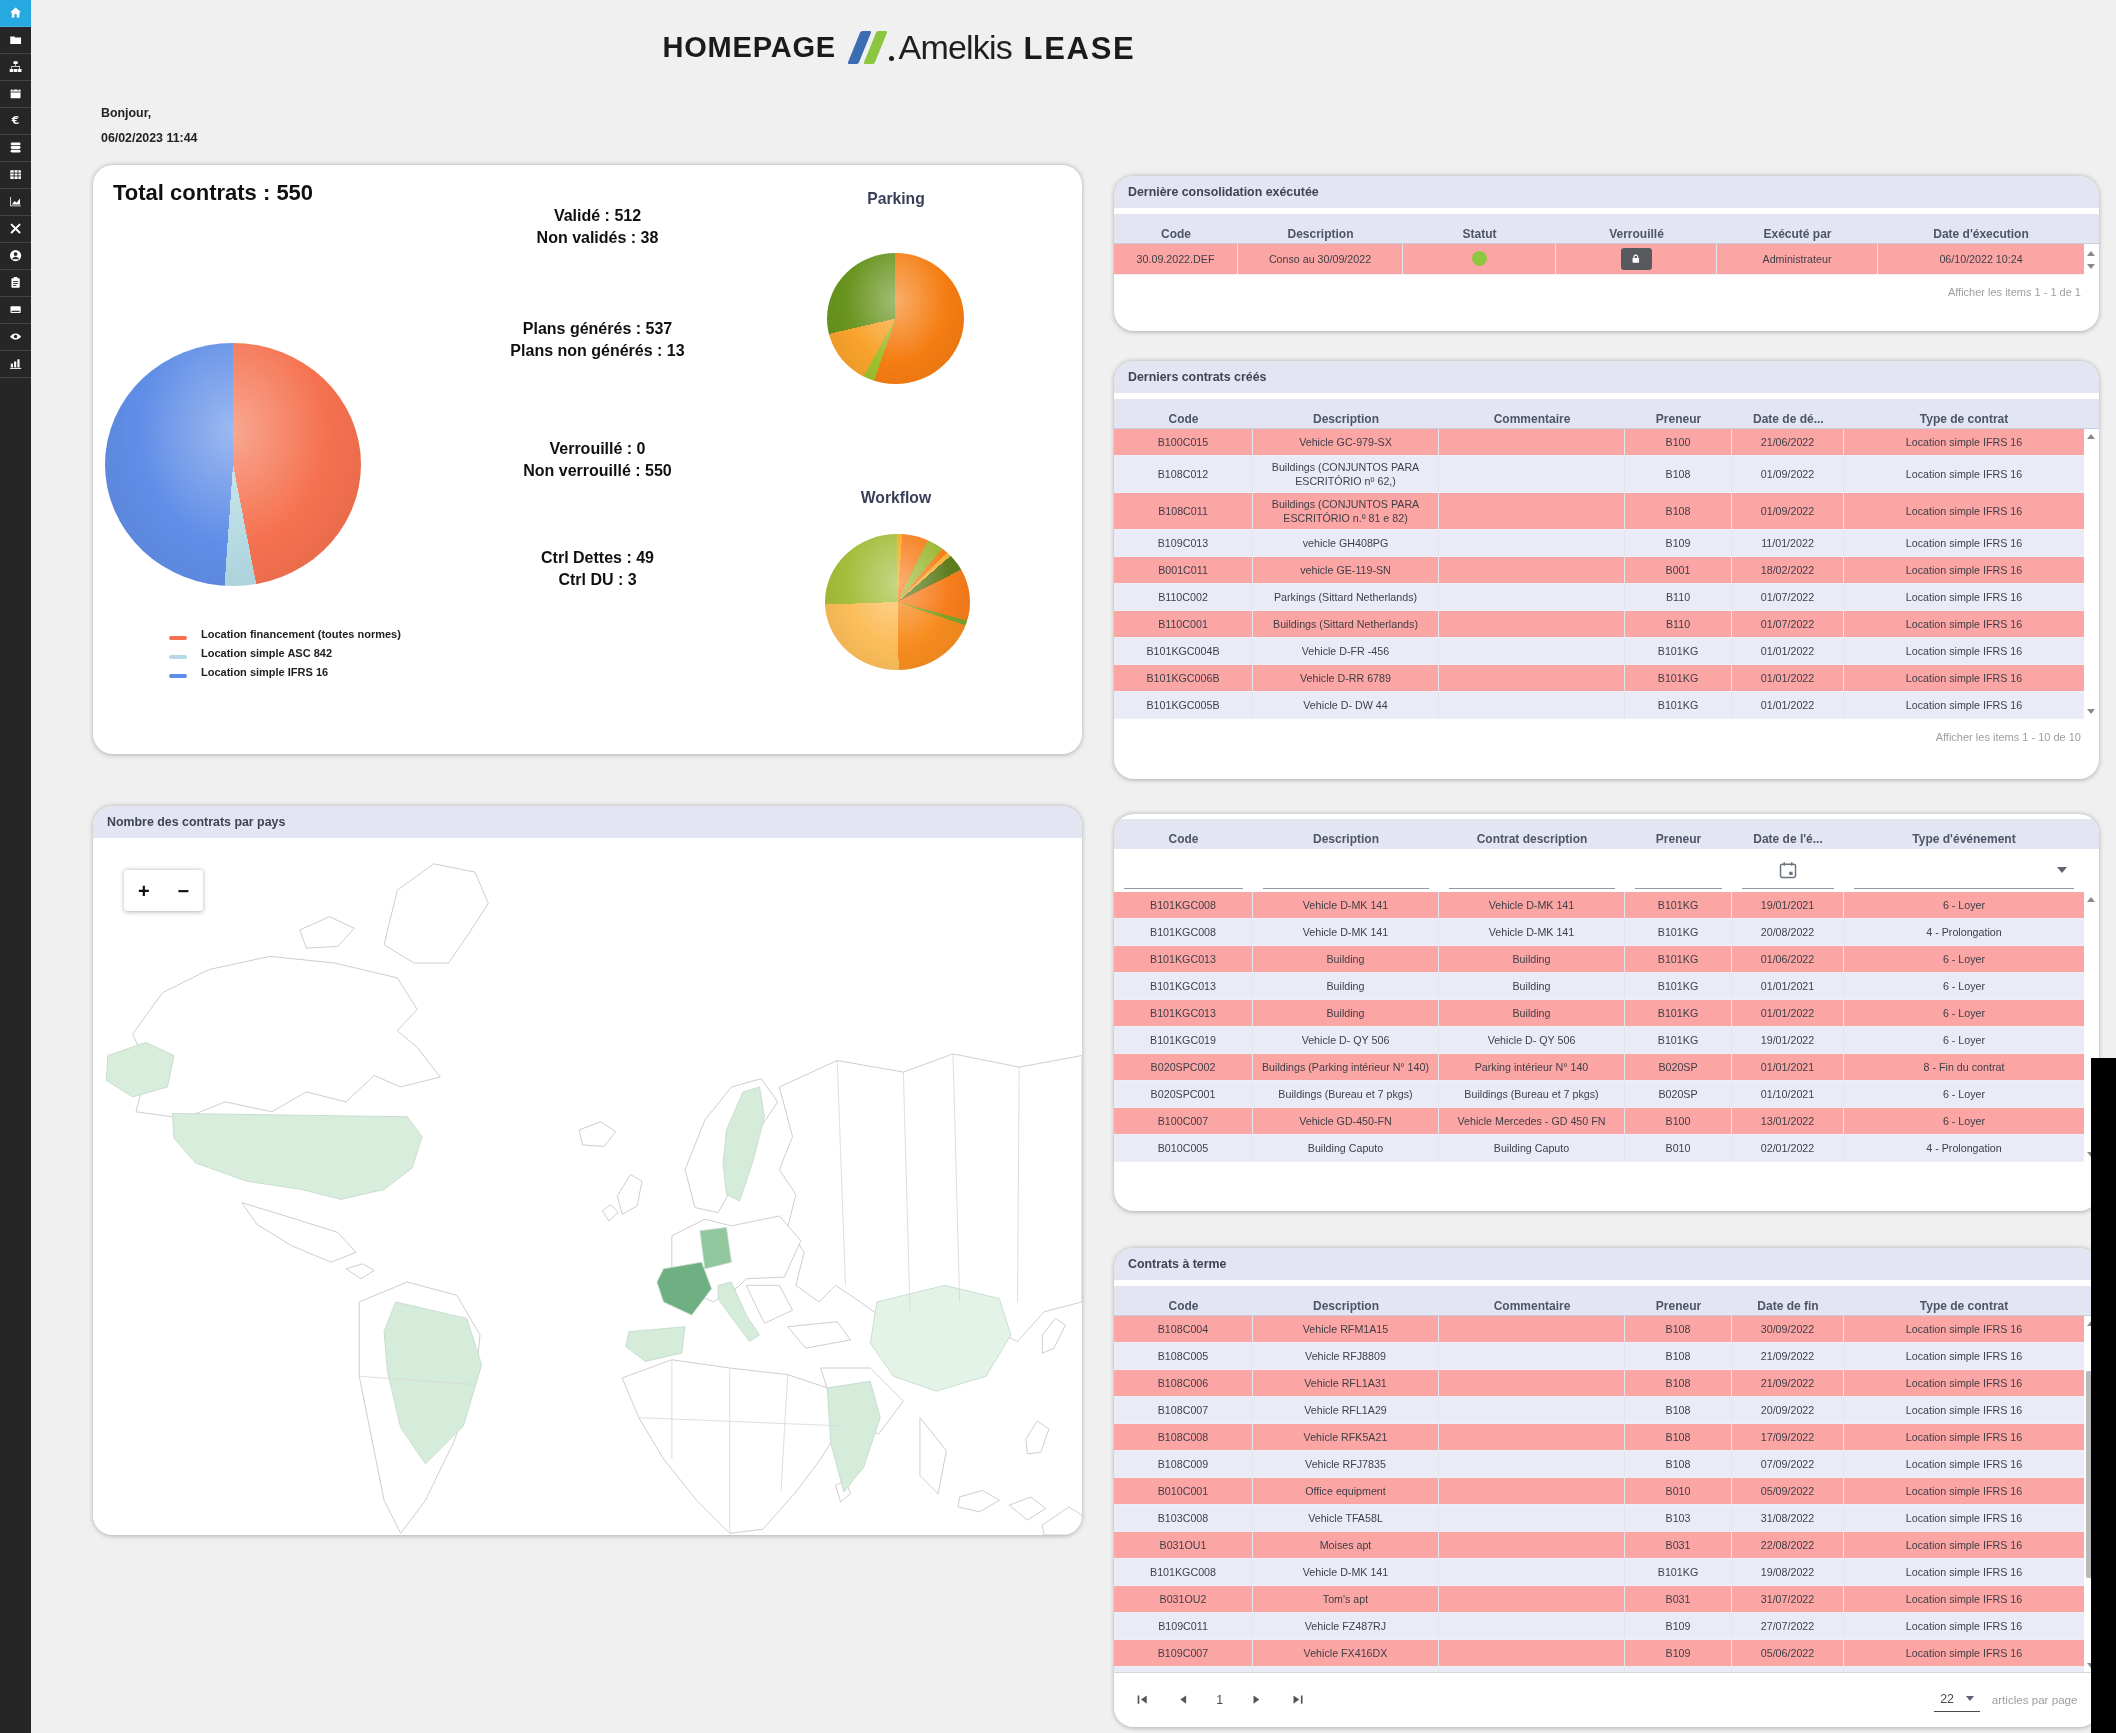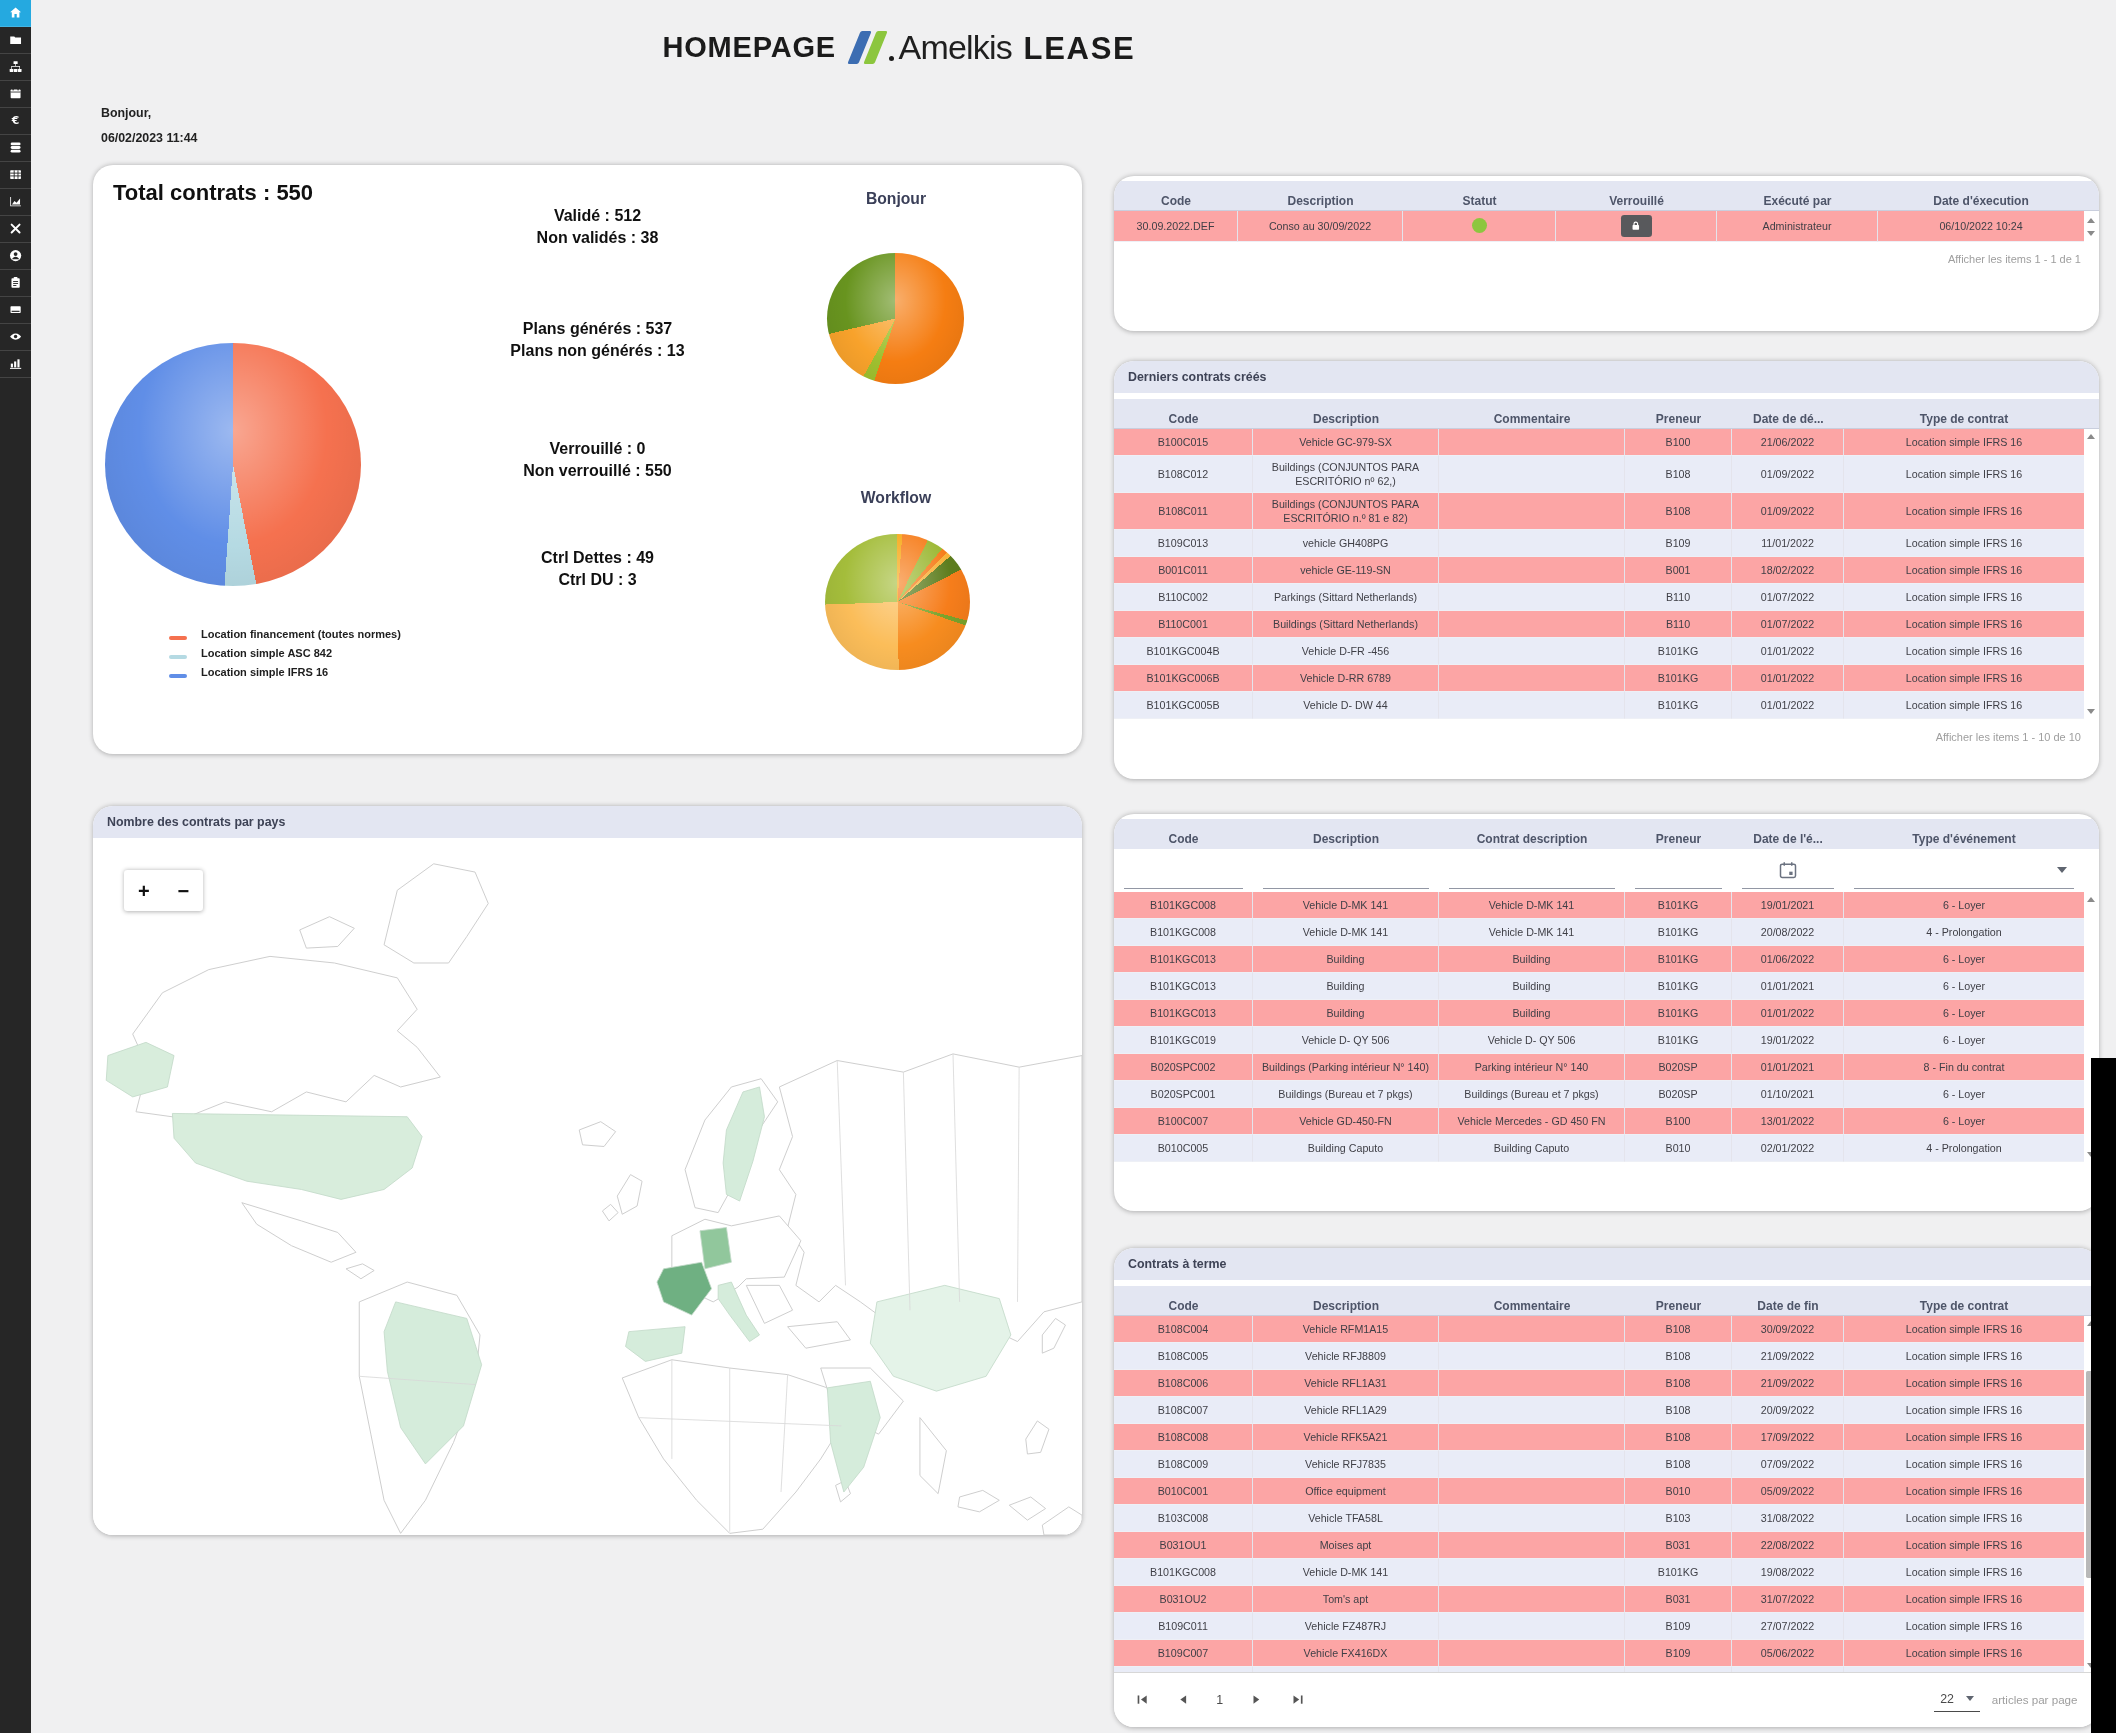--- a/index.html
+++ b/index.html
@@ -239,21 +239,21 @@
   </div>
   <div class="stat-group" style="top:273px">
     <div>Verrouillé : 0</div>
       <div>Non verrouillé : 550</div>
   </div>
   <div class="stat-group" style="top:382px">
     <div>Ctrl Dettes : 49</div>
       <div>Ctrl DU : 3</div>
   </div>
 
-  <div class="mini-title" style="left:712px; top:25px">Bonjour</div>
+  <div class="mini-title" style="left:712px; top:25px">Parking</div>
   <div class="pie" style="left: 734px; top: 88px; width: 137px; height: 131px; background: conic-gradient(rgb(245, 125, 18) 0deg, rgb(245, 125, 18) 199deg, rgb(159, 192, 47) 199deg, rgb(159, 192, 47) 209deg, rgb(248, 162, 43) 209deg, rgb(248, 162, 43) 257deg, rgb(104, 148, 31) 257deg, rgb(104, 148, 31) 360deg);"></div>
 
   <div class="mini-title" style="left:712px; top:324px">Workflow</div>
   <div class="pie" style="left: 732px; top: 369px; width: 145px; height: 136px; background: conic-gradient(rgb(246, 167, 19) 0deg, rgb(246, 167, 19) 4deg, rgb(246, 125, 27) 4deg, rgb(246, 125, 27) 26deg, rgb(156, 184, 52) 26deg, rgb(156, 184, 52) 40deg, rgb(246, 125, 27) 40deg, rgb(246, 125, 27) 45deg, rgb(247, 178, 59) 45deg, rgb(247, 178, 59) 49deg, rgb(93, 125, 30) 49deg, rgb(93, 125, 30) 63deg, rgb(246, 125, 27) 63deg, rgb(246, 125, 27) 105deg, rgb(122, 163, 44) 105deg, rgb(122, 163, 44) 109deg, rgb(247, 140, 31) 109deg, rgb(247, 140, 31) 179deg, rgb(251, 189, 89) 179deg, rgb(251, 189, 89) 268deg, rgb(164, 189, 59) 268deg, rgb(164, 189, 59) 360deg);"></div>
 
   <div class="legend">
       <div class="legend-row">
         <span class="legend-swatch" style="background: rgb(245, 113, 79);"></span>
         <span class="legend-label">Location financement (toutes normes)</span>
       </div>
@@ -337,20 +337,21 @@
           <path d="M900,268 L910,540"></path>
         <path d="M980,282 L988,570"></path>
           <path d="M1040,260 L1048,560"></path>
           <path d="M1120,276 L1118,560"></path>
       </g>
     </svg>
   </div>
 </div>
 
 <div class="panel" id="consol-panel">
+  <div class="p-hd">Dernière consolidation exécutée</div>
   <div class="thead cols-consol">
       <div class="th">Code</div>
       <div class="th">Description</div>
       <div class="th">Statut</div>
       <div class="th">Verrouillé</div>
       <div class="th">Exécuté par</div>
       <div class="th">Date d'éxecution</div>
     </div>
   <div class="tbody">
     <div class="tr cols-consol">

